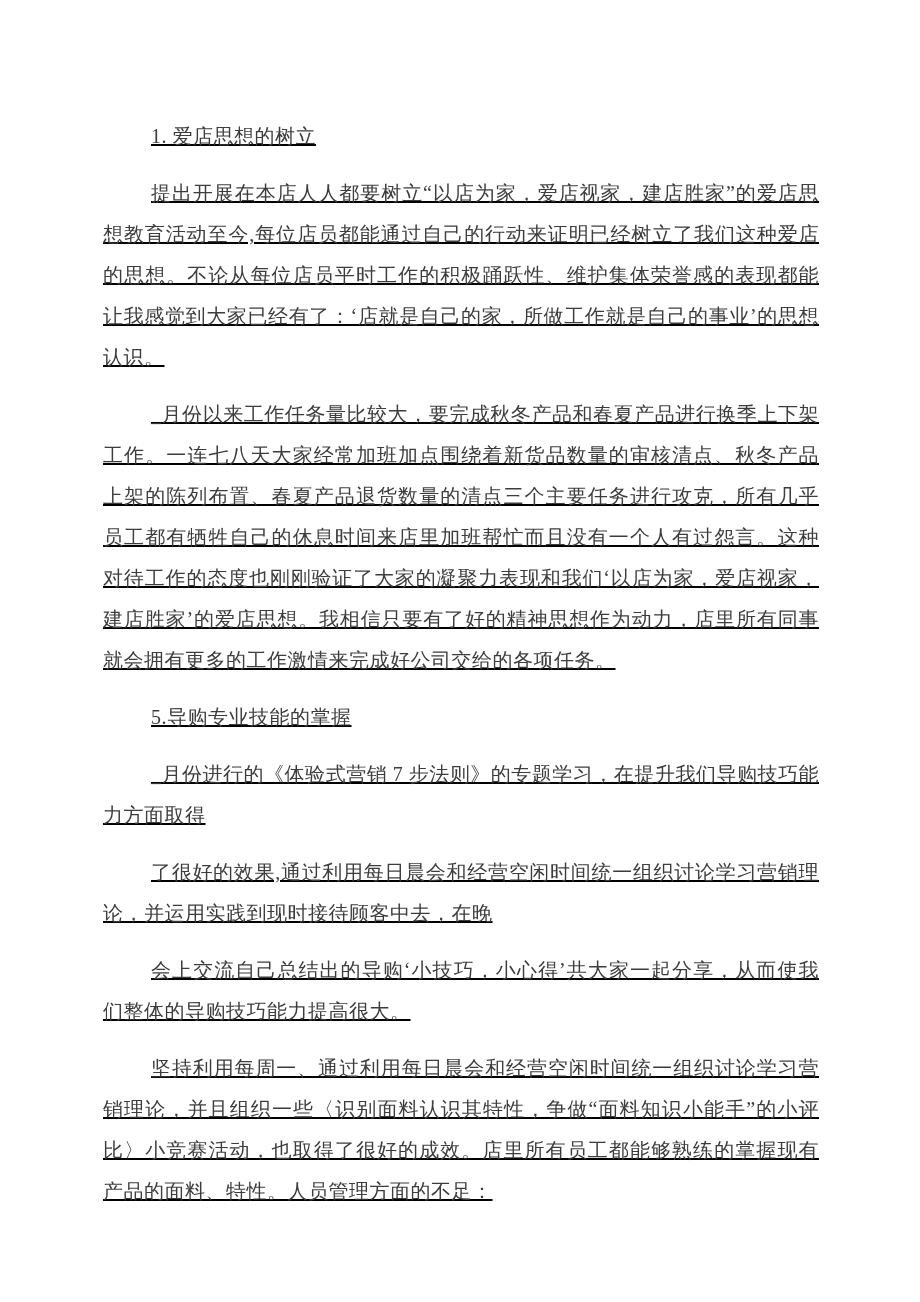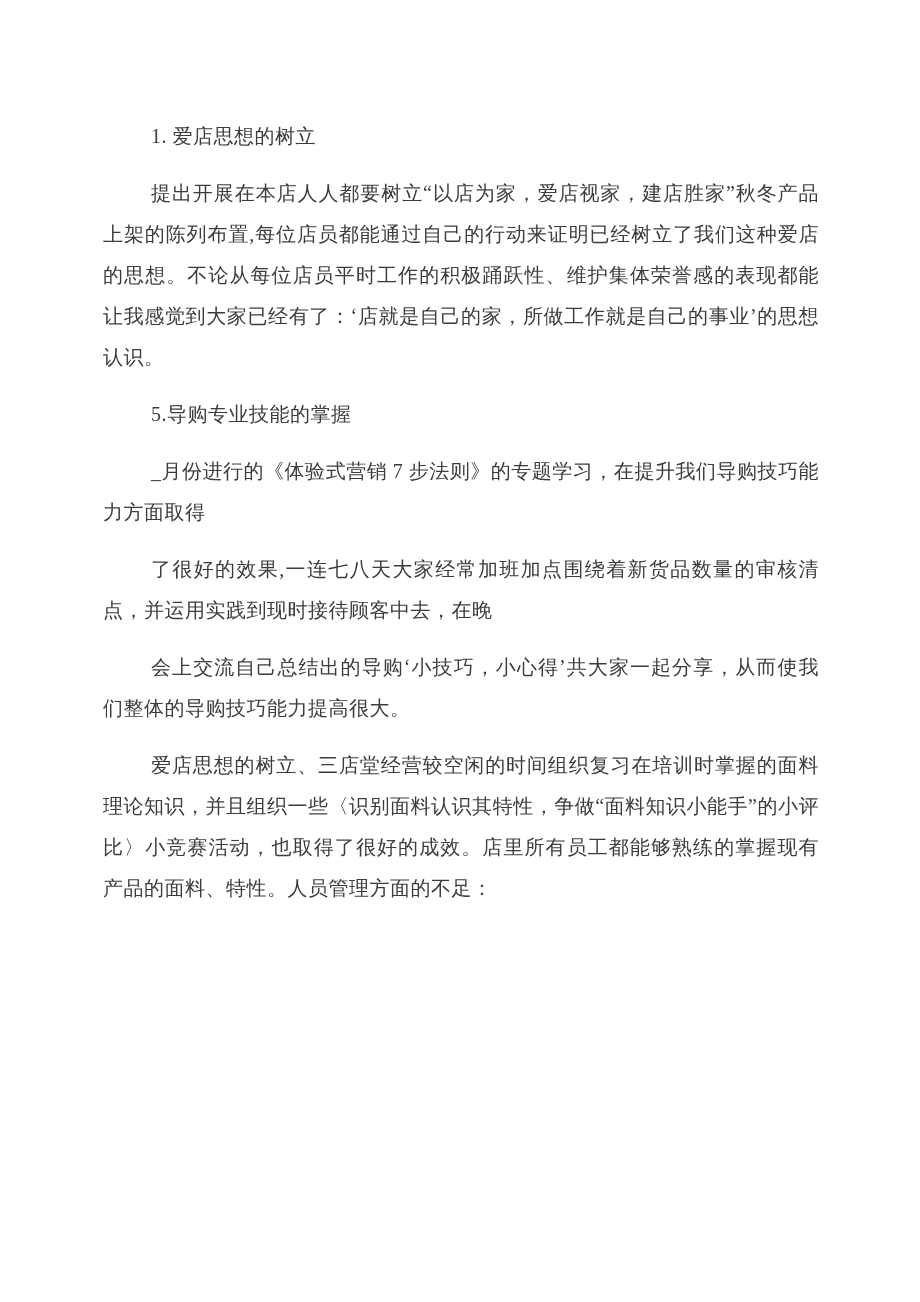--- a/index.html
+++ b/index.html
@@ -12,20 +12,21 @@
     height: 1302px;
     overflow: hidden;
     font-family: "Liberation Serif", "DejaVu Serif", serif;
   }
   .page {
     box-sizing: border-box;
     width: 920px;
     height: 1302px;
     padding: 116px 101px 0 103px;
     background: #ffffff;
+    text-decoration: underline;
   }
   .doc-para {
     width: 716px;
     margin: 0 0 16px 0;
     font-size: 20px;
     line-height: 41px;
     letter-spacing: 0.5px;
     color: #3c3c3c;
     text-align: justify;
     text-justify: inter-ideograph;
@@ -35,25 +36,26 @@
   .doc-heading {
     text-align: left;
   }
 </style>
 </head>
 <body>
 
 <div class="page">
   <p class="doc-para doc-heading">1. 爱店思想的树立</p>
 
-  <p class="doc-para">提出开展在本店人人都要树立“以店为家，爱店视家，建店胜家”秋冬产品上架的陈列布置,每位店员都能通过自己的行动来证明已经树立了我们这种爱店的思想。不论从每位店员平时工作的积极踊跃性、维护集体荣誉感的表现都能让我感觉到大家已经有了：‘店就是自己的家，所做工作就是自己的事业’的思想认识。</p>
+  <p class="doc-para">提出开展在本店人人都要树立“以店为家，爱店视家，建店胜家”的爱店思想教育活动至今,每位店员都能通过自己的行动来证明已经树立了我们这种爱店的思想。不论从每位店员平时工作的积极踊跃性、维护集体荣誉感的表现都能让我感觉到大家已经有了：‘店就是自己的家，所做工作就是自己的事业’的思想认识。</p>
 
+  <p class="doc-para">_月份以来工作任务量比较大，要完成秋冬产品和春夏产品进行换季上下架工作。一连七八天大家经常加班加点围绕着新货品数量的审核清点、秋冬产品上架的陈列布置、春夏产品退货数量的清点三个主要任务进行攻克，所有几乎员工都有牺牲自己的休息时间来店里加班帮忙而且没有一个人有过怨言。这种对待工作的态度也刚刚验证了大家的凝聚力表现和我们‘以店为家，爱店视家，建店胜家’的爱店思想。我相信只要有了好的精神思想作为动力，店里所有同事就会拥有更多的工作激情来完成好公司交给的各项任务。</p>
 
   <p class="doc-para doc-heading">5.导购专业技能的掌握</p>
 
   <p class="doc-para">_月份进行的《体验式营销 7 步法则》的专题学习，在提升我们导购技巧能力方面取得</p>
 
-  <p class="doc-para">了很好的效果,一连七八天大家经常加班加点围绕着新货品数量的审核清点，并运用实践到现时接待顾客中去，在晚</p>
+  <p class="doc-para">了很好的效果,通过利用每日晨会和经营空闲时间统一组织讨论学习营销理论，并运用实践到现时接待顾客中去，在晚</p>
 
   <p class="doc-para">会上交流自己总结出的导购‘小技巧，小心得’共大家一起分享，从而使我们整体的导购技巧能力提高很大。</p>
 
-  <p class="doc-para">爱店思想的树立、三店堂经营较空闲的时间组织复习在培训时掌握的面料理论知识，并且组织一些〈识别面料认识其特性，争做“面料知识小能手”的小评比〉小竞赛活动，也取得了很好的成效。店里所有员工都能够熟练的掌握现有产品的面料、特性。人员管理方面的不足：</p>
+  <p class="doc-para">坚持利用每周一、通过利用每日晨会和经营空闲时间统一组织讨论学习营销理论，并且组织一些〈识别面料认识其特性，争做“面料知识小能手”的小评比〉小竞赛活动，也取得了很好的成效。店里所有员工都能够熟练的掌握现有产品的面料、特性。人员管理方面的不足：</p>
 </div>
 
 </body></html>

